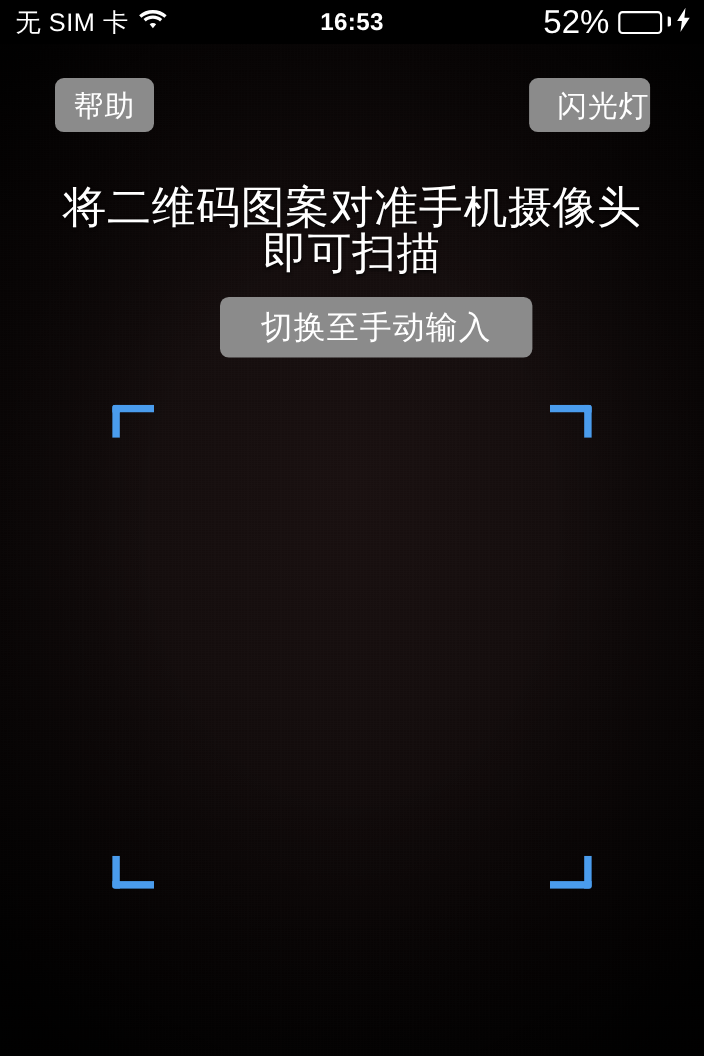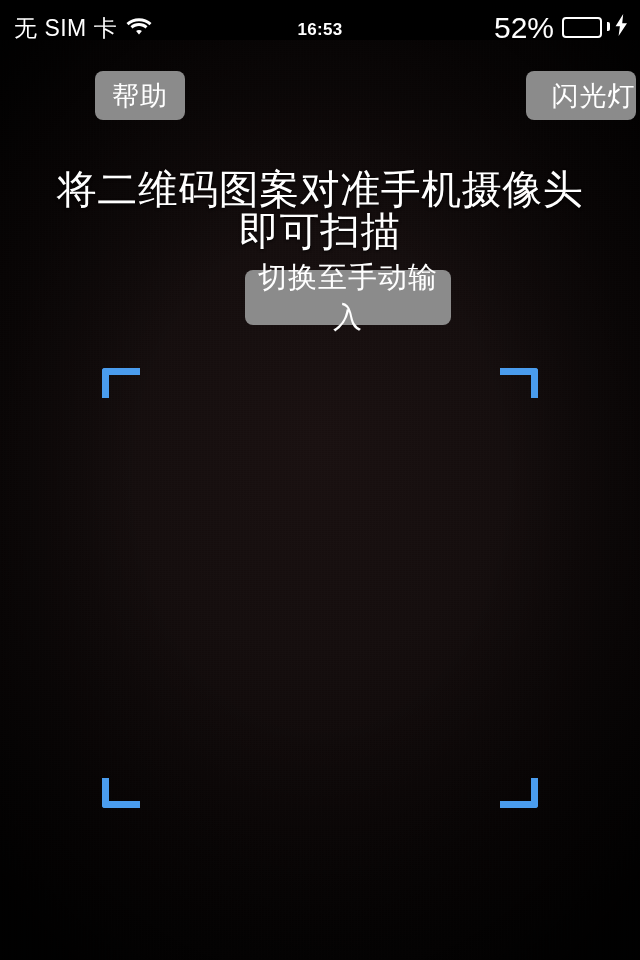--- a/index.html
+++ b/index.html
@@ -46,21 +46,21 @@
 
   
   .status-bar {
     position: absolute;
     top: 0; left: 0;
     width: 640px;
     height: 40px;
     background: #000;
     color: #fff;
     display: flex;
-    align-items: flex-end;
+    align-items: center;
     z-index: 40;
   }
   .status-left {
     display: flex;
     align-items: center;
     margin-left: 14px;
     gap: 9px;
   }
   .carrier-text {
     font-size: 23px;
@@ -69,21 +69,21 @@
     color: #fff;
     white-space: nowrap;
   }
   .wifi-icon { display: block; }
 
   .status-center {
     position: absolute;
     left: 0;
     width: 640px;
     text-align: center;
-    font-size: 17px;
+    font-size: 22px;
     font-weight: bold;
     letter-spacing: 0.3px;
     color: #fff;
     pointer-events: none;
   }
 
   .status-right {
     position: absolute;
     right: 12px;
     display: flex;
@@ -136,42 +136,41 @@
     color: #ffffff;
     font-family: "Liberation Sans", "DejaVu Sans", sans-serif;
     display: flex;
     align-items: center;
     justify-content: center;
     z-index: 30;
     box-sizing: border-box;
     padding: 0;
     cursor: pointer;
     text-align: center;
-    margin-left: 45px;
   }
   .btn-help {
     left: 50px;
     top: 71px;
     width: 90px;
     height: 49px;
     font-size: 27px;
     letter-spacing: 1px;
   }
   .btn-flash {
     left: 481px;
     top: 71px;
     width: 110px;
     height: 49px;
     font-size: 27px;
     letter-spacing: 1px;
   }
   .btn-manual {
     left: 200px;
     top: 270px;
-    width: 206px;
+    width: 284px;
     height: 55px;
     font-size: 29px;
     letter-spacing: 1px;
   }
 
   .hint-text {
     position: absolute;
     left: 40px;
     top: 168px;
     width: 560px;

